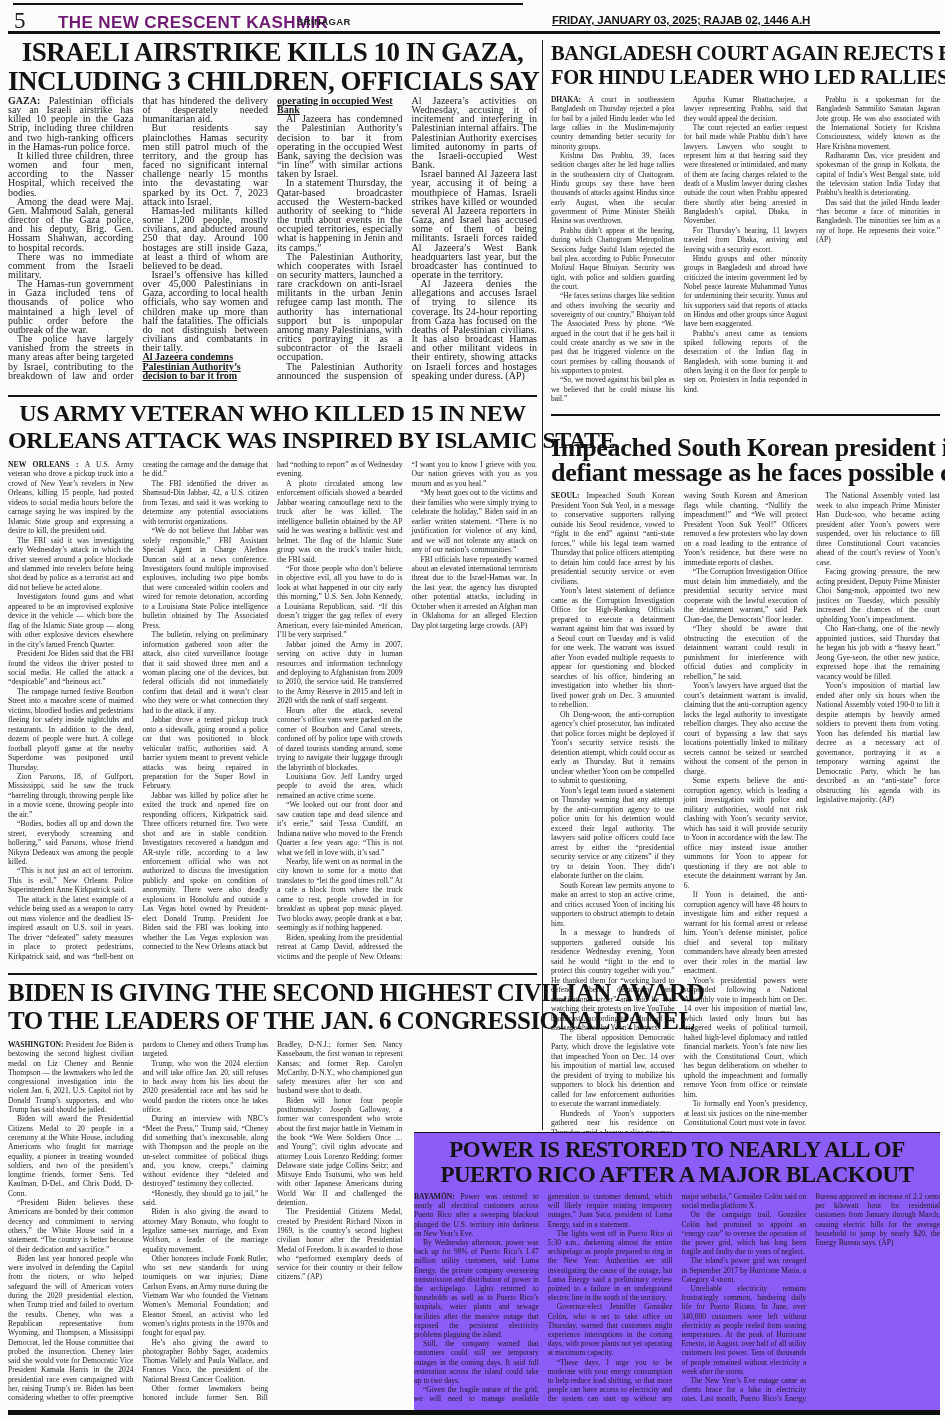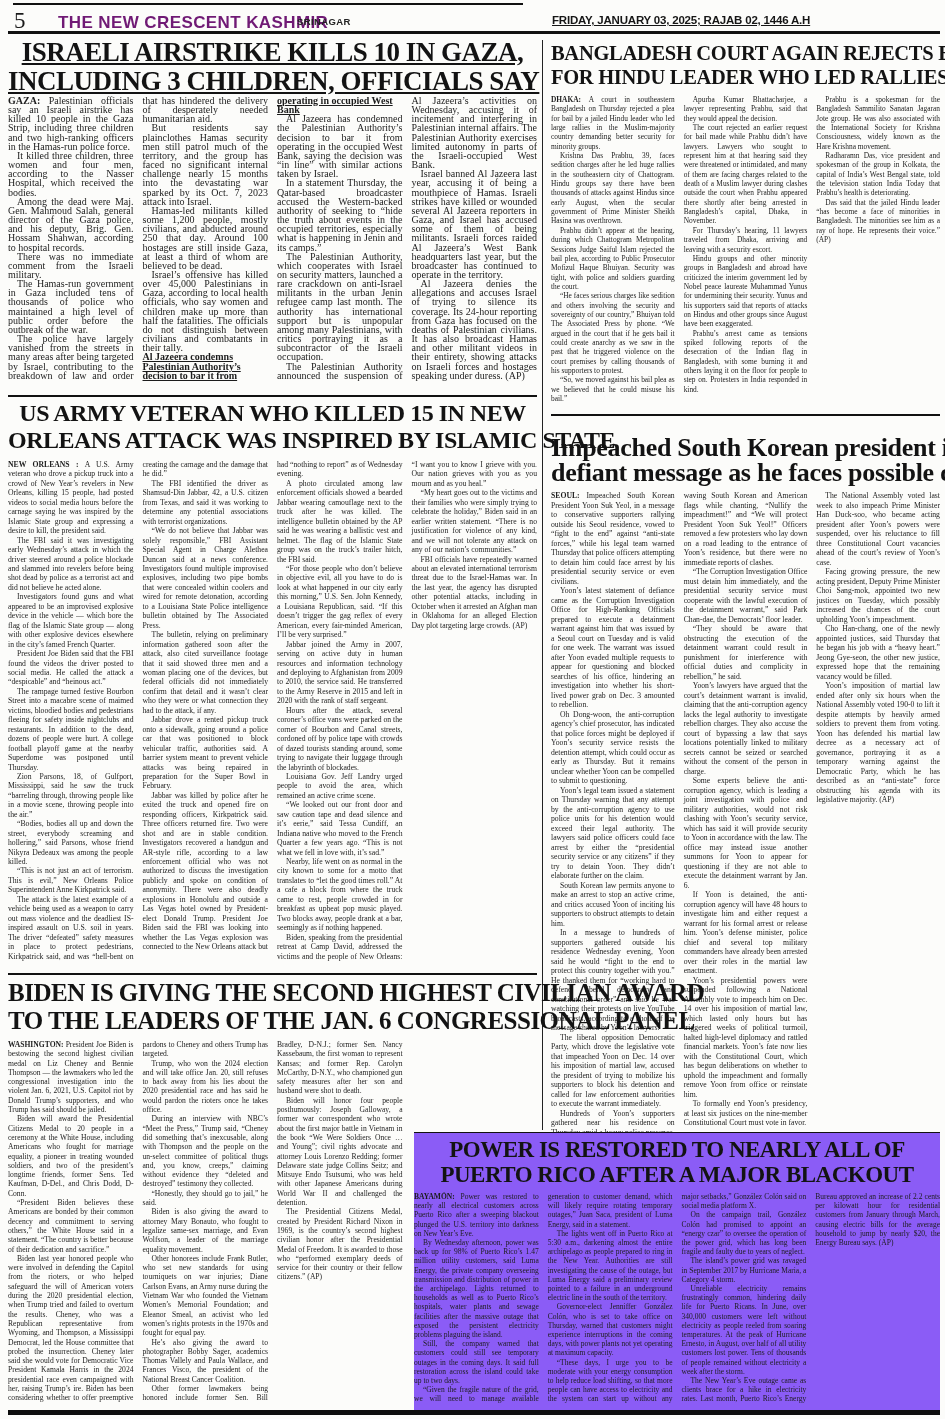--- a/index.html
+++ b/index.html
@@ -22,21 +22,21 @@
   .art{position:absolute;}
   .head{font-weight:bold;text-align:center;color:#131313;letter-spacing:-.5px;}
   .head .hl{white-space:nowrap;}
   .body{overflow:hidden;column-fill:auto;color:#1c1c1c;}
   .body p{margin:0;text-indent:9px;text-align:justify;}
   .body p.lead{text-indent:0;}
   .lead-in{font-weight:bold;}
   .body p.subhead{font-weight:bold;text-decoration:underline;text-indent:0;text-align:left;}
 
   #gaza{left:8px;top:38px;width:529px;}
-  #gaza .head{font-size:27px;line-height:29px;text-decoration:underline;}
+  #gaza .head{font-size:27px;line-height:29px;}
   #gaza .body{margin-top:0;height:292px;column-count:4;column-gap:9px;font-size:10px;line-height:9.15px;}
 
   #bangladesh{left:551px;top:41px;width:389px;}
   #bangladesh .head{font-size:20.5px;line-height:24px;letter-spacing:-.3px;}
   #bangladesh .body{margin-top:6px;height:312px;column-count:3;column-gap:9px;font-size:7.4px;line-height:9.35px;}
 
   #army{left:8px;top:400px;width:529px;}
   #army .head{font-size:24px;line-height:27px;}
   #army .body{margin-top:6px;height:506px;column-count:4;column-gap:9px;font-size:7.7px;line-height:9.45px;}
 

